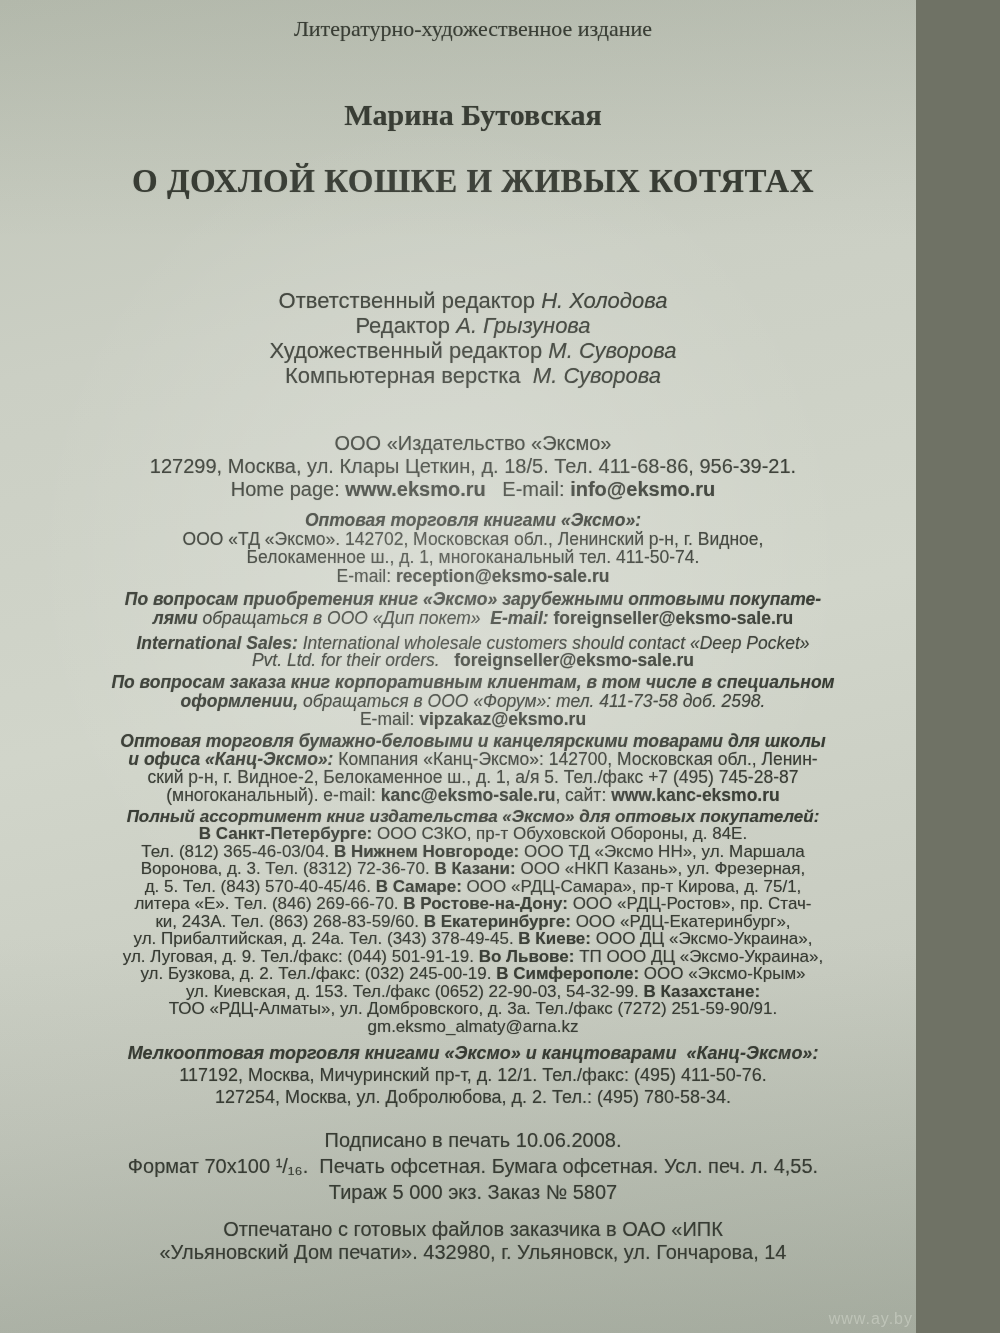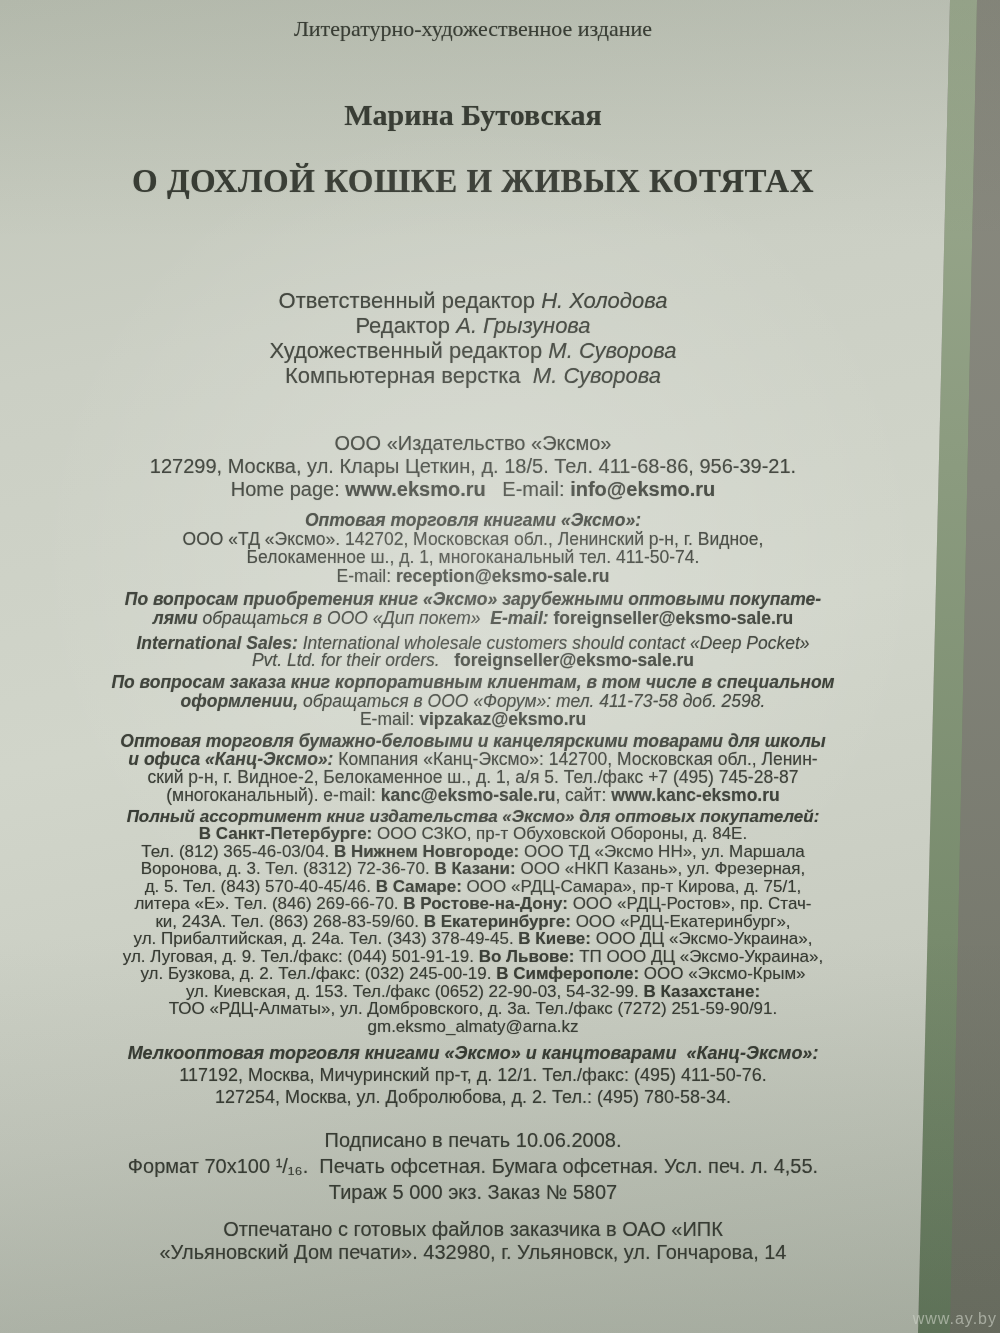--- a/index.html
+++ b/index.html
@@ -1,16 +1,16 @@
 <!DOCTYPE html>
 <html><head>
 <meta charset="utf-8">
 <style>
   html,body{margin:0;padding:0;background:#6f7265;}
-  .photo{position:relative;width:1000px;height:1333px;overflow:hidden;
+  .photo{position:relative;width:916px;height:1333px;overflow:hidden;
          font-family:"Liberation Sans",sans-serif;}
   
   .surface{position:absolute;inset:0;
            background:linear-gradient(175deg,#8b8b80 0%,#83847a 40%,#6f7265 100%);
            clip-path:polygon(977px 0,1000px 0,1000px 1333px,950px 1333px);}
   
   .page-edge{position:absolute;inset:0;
              background:linear-gradient(180deg,#9dab90 0%,#8b9b7f 35%,#788b6d 70%,#657a5e 100%);
              clip-path:polygon(950px 0,977px 0,950px 1333px,918px 1333px);}
   

